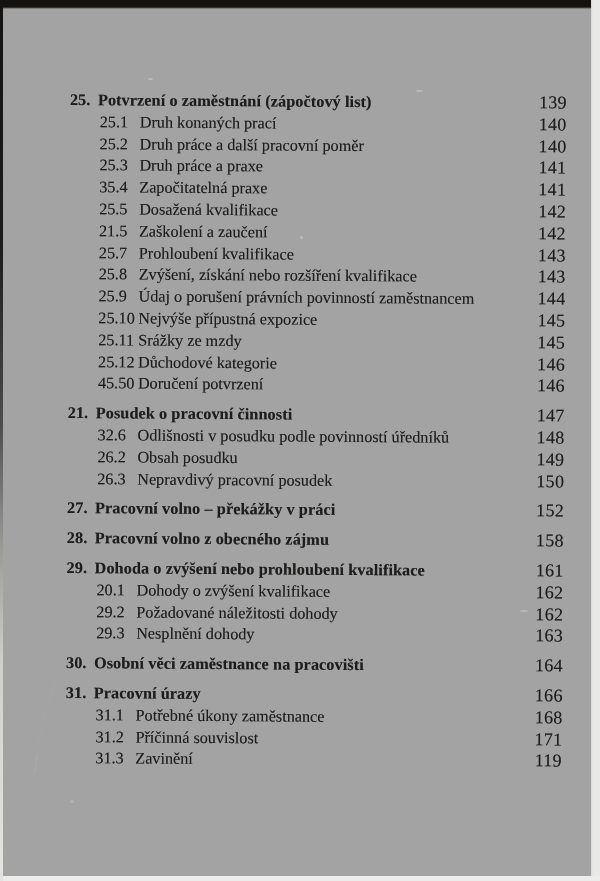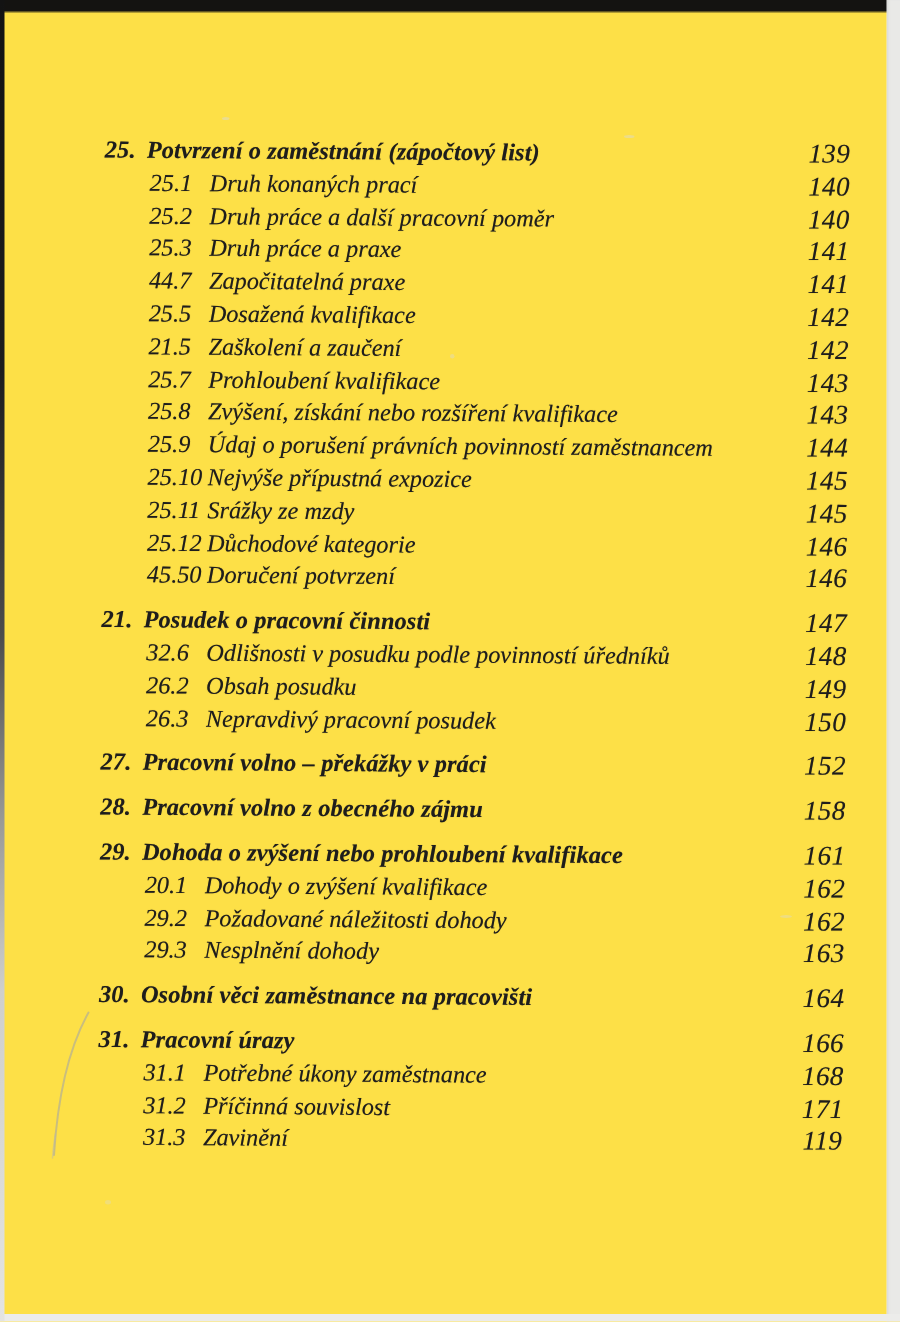--- a/index.html
+++ b/index.html
@@ -2,21 +2,21 @@
 <html><head>
 <meta charset="utf-8">
 <style>
   html,body{margin:0;padding:0;}
   body{
     width:600px;height:881px;overflow:hidden;
     font-family:"Liberation Serif","DejaVu Serif",serif;
     background:#fcfcfb;position:relative;
   }
   .scan-page{
-    position:absolute;inset:0;background:#fde047;font-style:italic;
+    position:absolute;inset:0;background:#a3a3a3;
   }
   
   .edge-top{
     position:absolute;top:0;left:0;right:0;height:9px;
     background:linear-gradient(#141311 0 78%, rgba(20,19,17,.45) 90%, rgba(20,19,17,0) 100%);
   }
   .edge-left{
     position:absolute;top:0;left:0;width:3px;bottom:0;
     background:linear-gradient(#131313 0%, #1d1d1d 28%, #4c4c4c 48%, #999996 62%, #cfcfcc 75%, #e4e4e1 100%);
   }
@@ -99,21 +99,21 @@
     <span class="num">25.2</span>
     <span class="title">Druh práce a další pracovní poměr</span>
     <span class="pg">140</span>
   </div>
       <div class="row sub">
     <span class="num">25.3</span>
     <span class="title">Druh práce a praxe</span>
     <span class="pg">141</span>
   </div>
       <div class="row sub">
-    <span class="num">44.7</span>
+    <span class="num">35.4</span>
     <span class="title">Započitatelná praxe</span>
     <span class="pg">141</span>
   </div>
       <div class="row sub">
     <span class="num">25.5</span>
     <span class="title">Dosažená kvalifikace</span>
     <span class="pg">142</span>
   </div>
       <div class="row sub">
     <span class="num">21.5</span>

